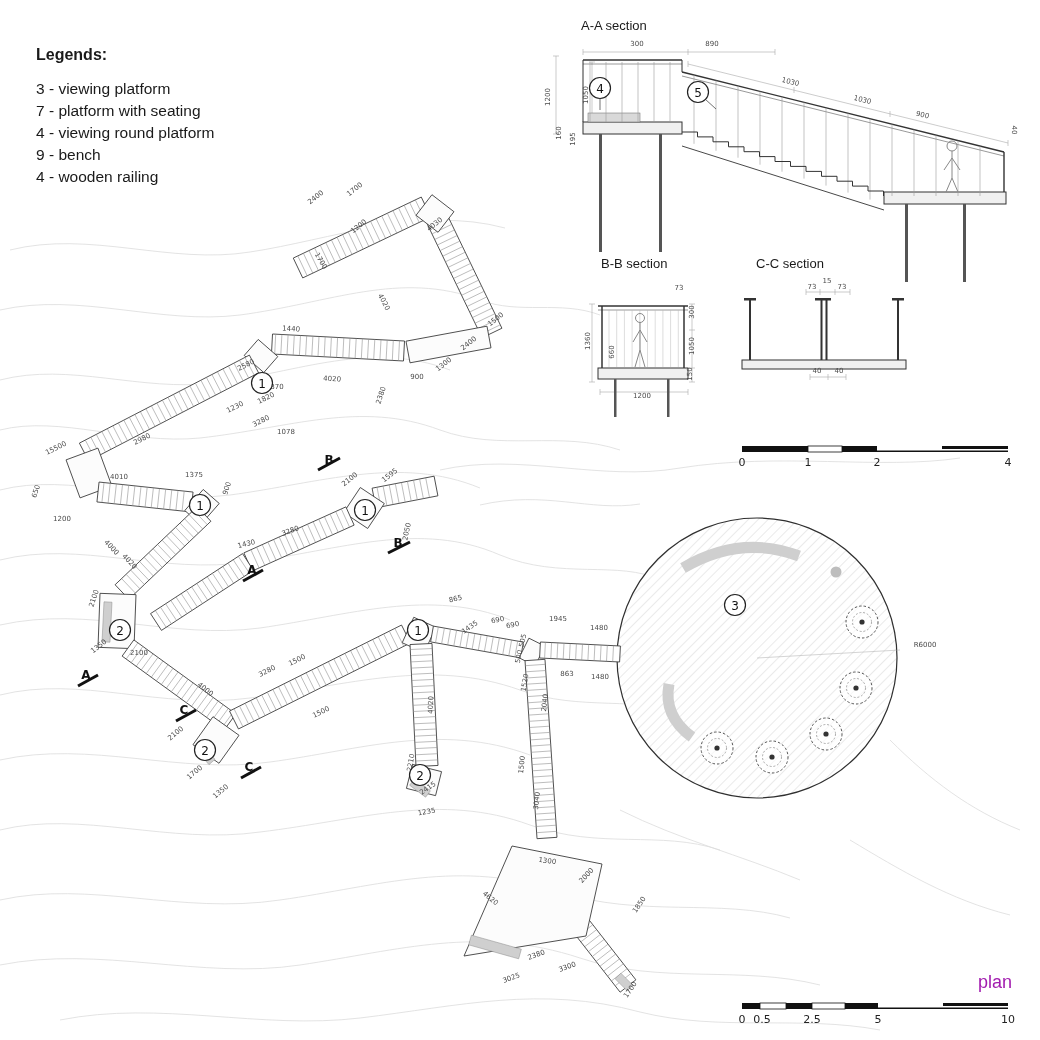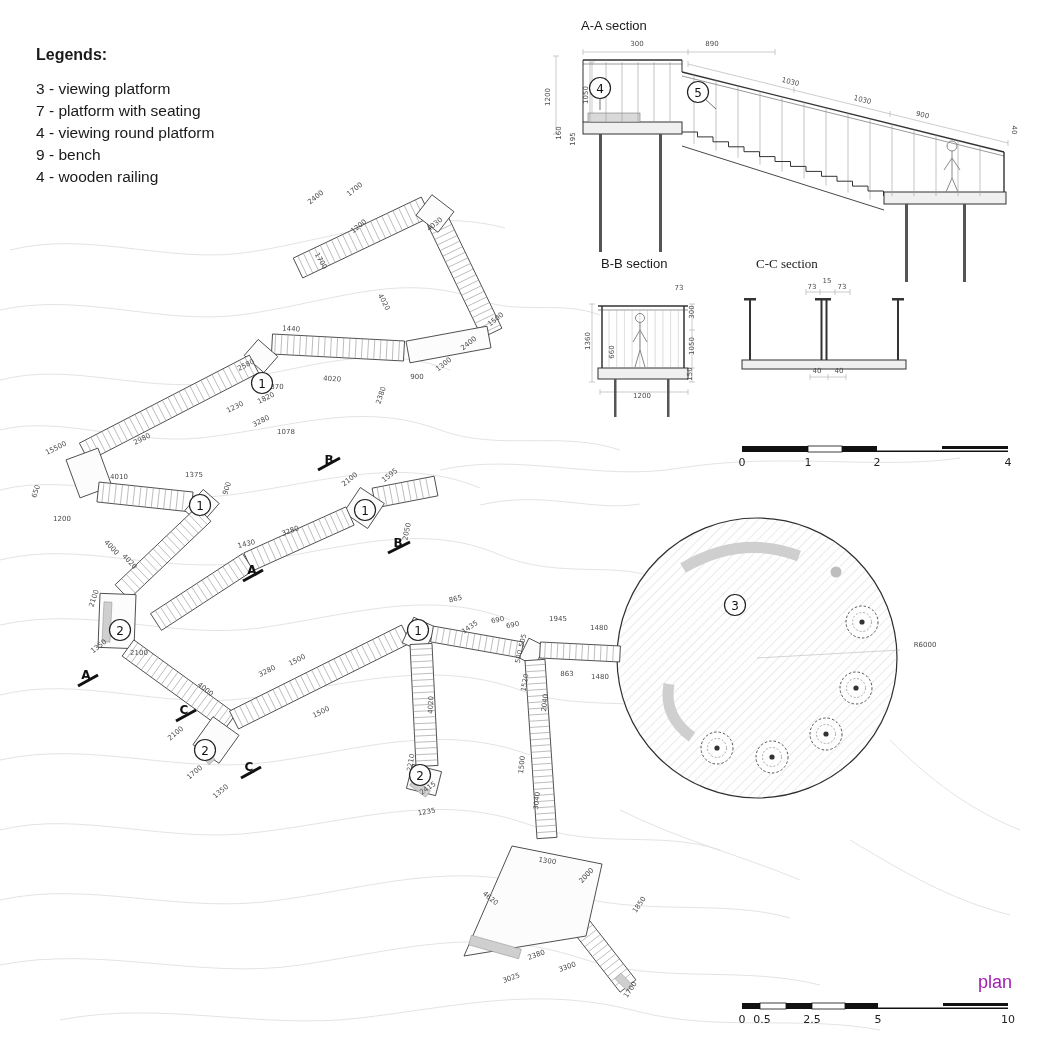--- a/index.html
+++ b/index.html
@@ -4,21 +4,21 @@
 <style>
   html,body{margin:0;padding:0;background:#fff;}
   .stage{position:relative;width:1040px;height:1040px;background:#fff;overflow:hidden;
          font-family:"Liberation Sans",sans-serif;color:#1a1a1a;}
   .title{position:absolute;left:36px;top:14px;font-size:19px;font-weight:bold;}
   .legend{position:absolute;left:36px;top:44px;font-size:15.5px;line-height:22px;}
   .legend .hd{font-weight:bold;font-size:16px;margin-bottom:12px;}
   .sec-label{position:absolute;font-size:13px;}
   .sec-label.aa{left:581px;top:18px;}
   .sec-label.bb{left:581px;top:256px;margin-left:20px;}
-  .sec-label.cc{left:756px;top:256px;font-family:Liberation Serif, serif;}
+  .sec-label.cc{left:756px;top:256px;}
   .plan-label{position:absolute;right:28px;top:972px;font-size:18px;color:#a21caf;}
   svg{position:absolute;left:0;top:0;}
   svg text{font-family:"DejaVu Sans",sans-serif;}
 </style>
 </head>
 <body>
 
 <div class="stage">
 
   <svg id="drawing" width="1040" height="1040" viewBox="0 0 1040 1040">

